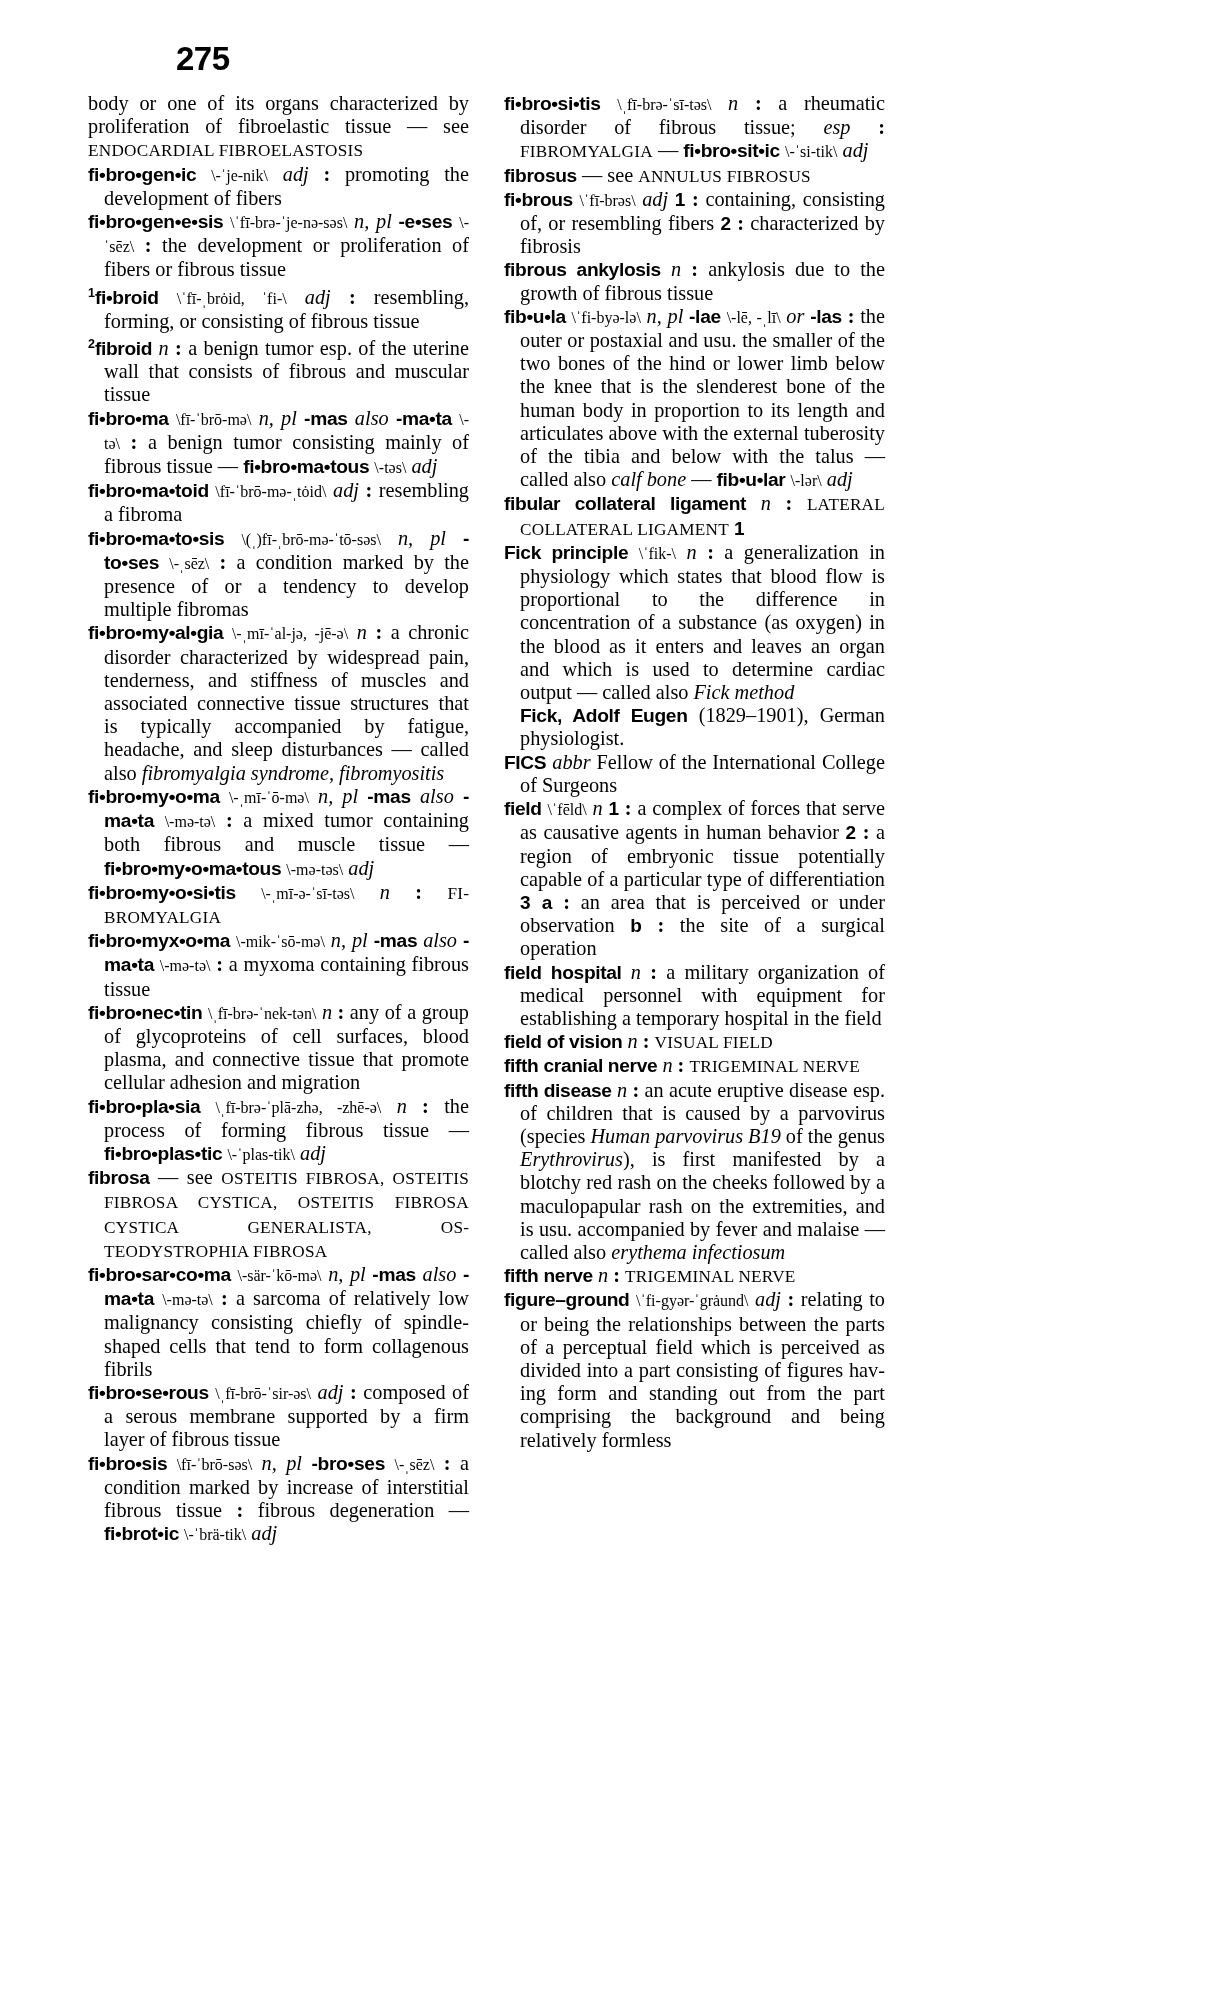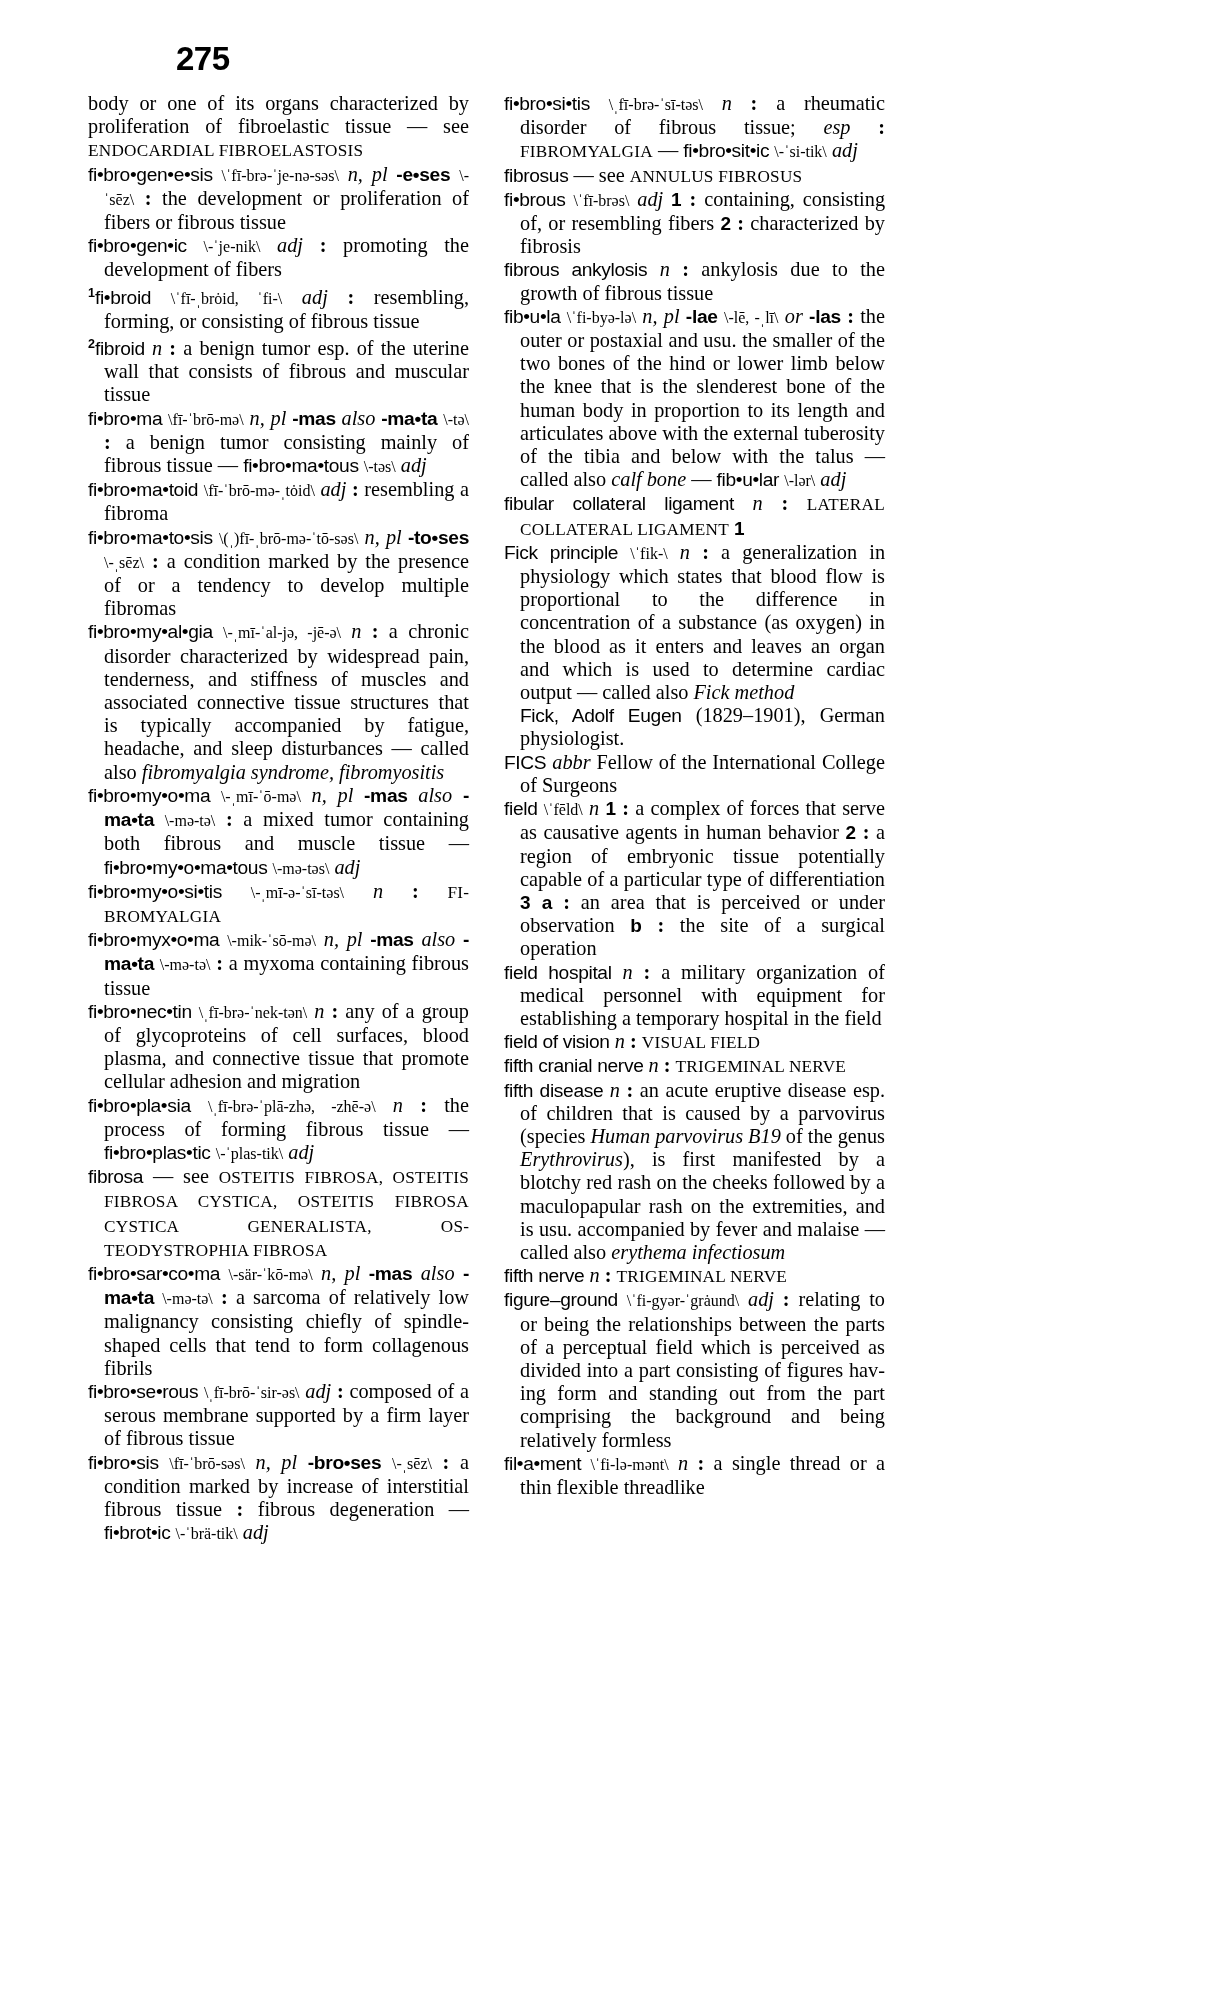--- a/index.html
+++ b/index.html
@@ -83,21 +83,21 @@
     word-spacing: 0px;
   }
   .entry.cont {
     text-indent: 0;
     padding-left: 0;
   }
   .entry.hang0 { text-indent: 0; padding-left: 0; }
 
   .hw {
     font-family: "Liberation Sans", "DejaVu Sans", sans-serif;
-    font-weight: normal;
+    font-weight: bold;
     font-size: 19.2px;
     letter-spacing: -0.35px;
   }
   .infl {
     font-family: "Liberation Sans", "DejaVu Sans", sans-serif;
     font-weight: bold;
     font-size: 19.2px;
     letter-spacing: -0.3px;
   }
   .sup {
@@ -127,24 +127,24 @@
   <div class="runhead">
     <div class="folio">275</div>
   </div>
 
   <div class="cols">
 
     <div class="col col-left">
 
       <p class="entry hang0">body or one of its organs character­ized by proliferation of fibroelastic tissue — see <span class="sc">ENDOCARDIAL FIBRO­ELASTOSIS</span></p>
 
+      <p class="entry"><span class="hw">fi•bro•gen•ic</span> <span class="pr">\-ˈje-nik\</span> <span class="it">adj</span> <span class="colon">:</span> promoting the development of fibers</p>
+
       <p class="entry"><span class="hw">fi•bro•gen•e•sis</span> <span class="pr">\ˈfī-brə-ˈje-nə-səs\</span> <span class="it">n, pl</span> <span class="infl">-e•ses</span> <span class="pr">\-ˈsēz\</span> <span class="colon">:</span> the development or proliferation of fibers or fibrous tissue</p>
 
-      <p class="entry"><span class="hw">fi•bro•gen•ic</span> <span class="pr">\-ˈje-nik\</span> <span class="it">adj</span> <span class="colon">:</span> promoting the development of fibers</p>
-
       <p class="entry"><span class="sup">1</span><span class="hw">fi•broid</span> <span class="pr">\ˈfī-ˌbrȯid, ˈfi-\</span> <span class="it">adj</span> <span class="colon">:</span> resem­bling, forming, or consisting of fi­brous tissue</p>
 
       <p class="entry"><span class="sup">2</span><span class="hw">fibroid</span> <span class="it">n</span> <span class="colon">:</span> a benign tumor esp. of the uterine wall that consists of fibrous and muscular tissue</p>
 
       <p class="entry"><span class="hw">fi•bro•ma</span> <span class="pr">\fī-ˈbrō-mə\</span> <span class="it">n, pl</span> <span class="infl">-mas</span> <span class="it">also</span> <span class="infl">-ma•ta</span> <span class="pr">\-tə\</span> <span class="colon">:</span> a benign tumor consist­ing mainly of fibrous tissue — <span class="hw">fi•bro•ma•tous</span> <span class="pr">\-təs\</span> <span class="it">adj</span></p>
 
       <p class="entry"><span class="hw">fi•bro•ma•toid</span> <span class="pr">\fī-ˈbrō-mə-ˌtȯid\</span> <span class="it">adj</span> <span class="colon">:</span> resembling a fibroma</p>
 
       <p class="entry"><span class="hw">fi•bro•ma•to•sis</span> <span class="pr">\(ˌ)fī-ˌbrō-mə-ˈtō-səs\</span> <span class="it">n, pl</span> <span class="infl">-to•ses</span> <span class="pr">\-ˌsēz\</span> <span class="colon">:</span> a condition marked by the presence of or a ten­dency to develop multiple fibromas</p>
 
@@ -199,18 +199,17 @@
 
 
       <p class="entry"><span class="hw">fifth cranial nerve</span> <span class="it">n</span> <span class="colon">:</span> <span class="sc">TRIGEMINAL NERVE</span></p>
 
       <p class="entry"><span class="hw">fifth disease</span> <span class="it">n</span> <span class="colon">:</span> an acute eruptive dis­ease esp. of children that is caused by a parvovirus (species <span class="it">Human parvovi­rus B19</span> of the genus <span class="it">Erythrovirus</span>), is first manifested by a blotchy red rash on the cheeks followed by a maculo­papular rash on the extremities, and is usu. accompanied by fever and malaise — called also <span class="it">erythema infec­tiosum</span></p>
 
       <p class="entry"><span class="hw">fifth nerve</span> <span class="it">n</span> <span class="colon">:</span> <span class="sc">TRIGEMINAL NERVE</span></p>
 
       <p class="entry"><span class="hw">figure–ground</span> <span class="pr">\ˈfi-gyər-ˈgrȧund\</span> <span class="it">adj</span> <span class="colon">:</span> relating to or being the relationships between the parts of a perceptual field which is perceived as divided into a part consisting of figures hav­ing form and standing out from the part comprising the background and being relatively formless</p>
 
-      <p class="entry"><span class="hw">fil•a•ment</span> <span class="pr">\ˈfi-lə-mənt\</span> <span class="it">n</span> <span class="colon">:</span> a single thread or a thin flexible threadlike</p>
 
     </div>
 
   </div>
 </div>
 
 </body></html>

